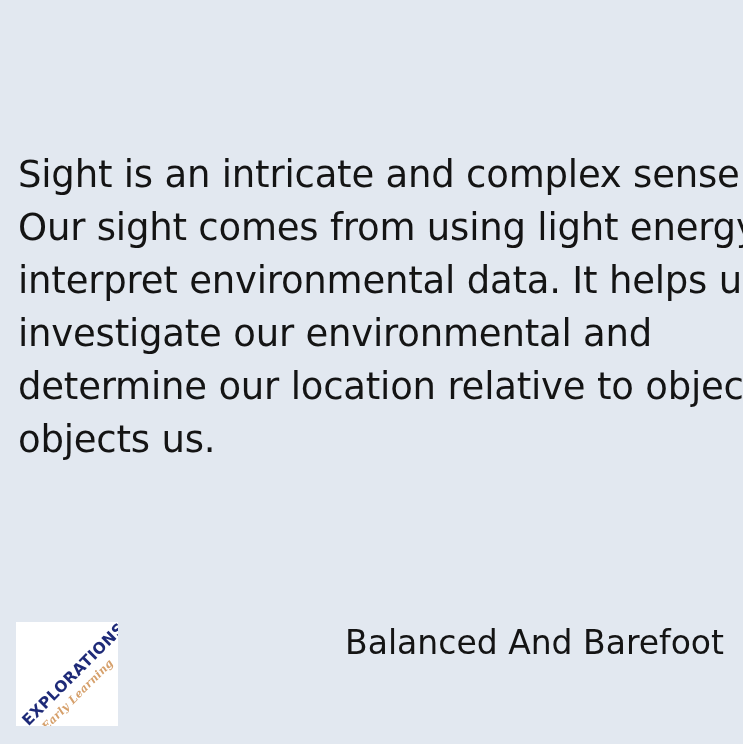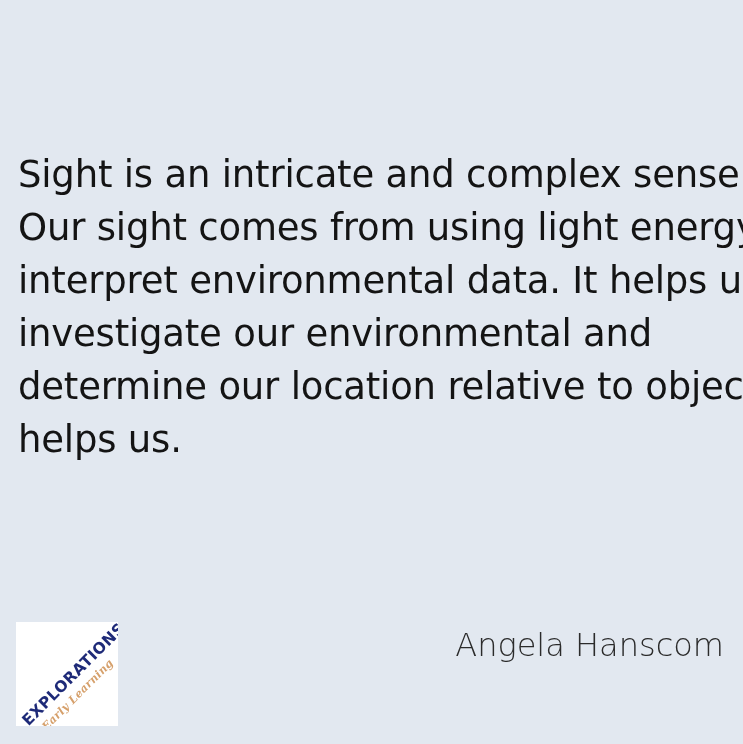--- a/index.html
+++ b/index.html
@@ -112,25 +112,25 @@
 <body>
 
 <div id="slide">
 
   <div id="quote-block">
     <div class="quote-line">Sight is an intricate and complex sense.</div>
     <div class="quote-line">Our sight comes from using light energy to</div>
     <div class="quote-line">interpret environmental data. It helps us</div>
     <div class="quote-line">investigate our environmental and</div>
     <div class="quote-line">determine our location relative to objects</div>
-    <div class="quote-line">helps us.</div>
+    <div class="quote-line">objects us.</div>
   </div>
 
   <div id="attribution">
-    <div id="author-name">Angela Hanscom</div>
+    <div id="book-title">Balanced And Barefoot</div>
   </div>
 
   <div id="logo">
     <div id="logo-inner">
       <span class="logo-rot" id="logo-main">EXPLORATIONS</span>
       <span class="logo-rot" id="logo-sub">Early Learning</span>
     </div>
   </div>
 
 </div>

